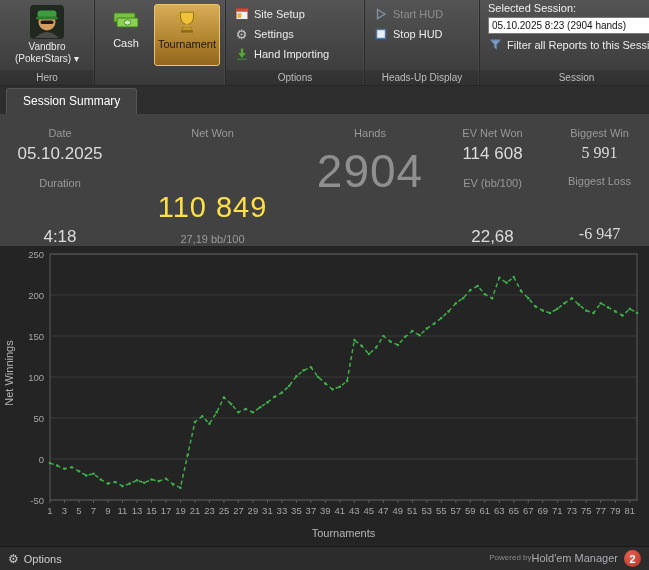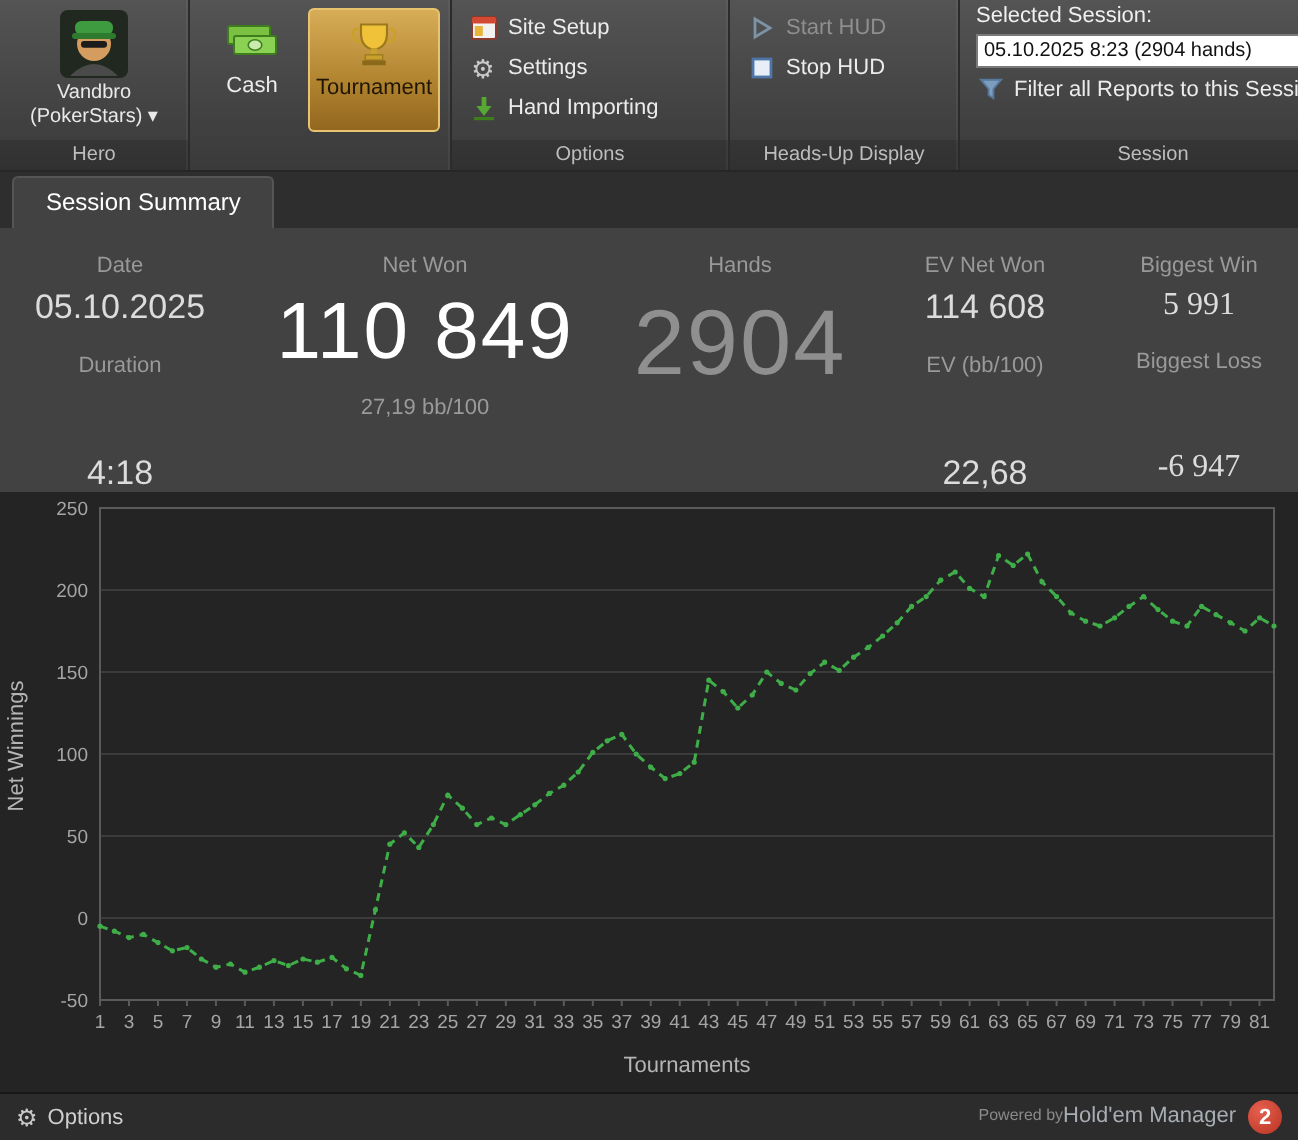--- a/index.html
+++ b/index.html
@@ -45,21 +45,21 @@
   .stats { height:132px; background:#424242; display:flex; padding-top:13px; }
   .scol { display:flex; flex-direction:column; align-items:center; }
   .scol.c-date { width:120px; }
   .scol.c-networn { width:185px; }
   .scol.c-hands { width:130px; }
   .scol.c-ev { width:115px; }
   .scol.c-big { width:99px; }
   .slabel { font-size:11px; color:#999; margin-bottom:5px; }
   .sval { font-size:17px; color:#dcdcdc; }
   .sval.small { font-size:16px;font-family:Liberation Serif, serif; }
-  .bigval-green { font-size:40px; color:#ffffff; letter-spacing:1px; }
+  .bigval-green { font-size:29px; color:#fde047; letter-spacing:1px;margin-top:47px; }
   .bigval-gray { font-size:46px; color:#8f8f8f; letter-spacing:1px; }
   .subval { font-size:11px; color:#9a9a9a; margin-top:9px; }
   .stat-block + .stat-block { margin-top:13px;gap:33px; }
   .stat-block { display:flex; flex-direction:column; align-items:center; }
 
   
   .chart-wrap { height:300px; background:#242424; position:relative; }
   .chart-wrap svg { display:block; }
   .ylabel-strip { position:absolute; left:0; top:0; width:18px; height:254px; display:flex; align-items:center; justify-content:center; pointer-events:none; }
   .ylabel-strip span { transform:rotate(-90deg); white-space:nowrap; font-size:11px; color:#b5b5b5; }

